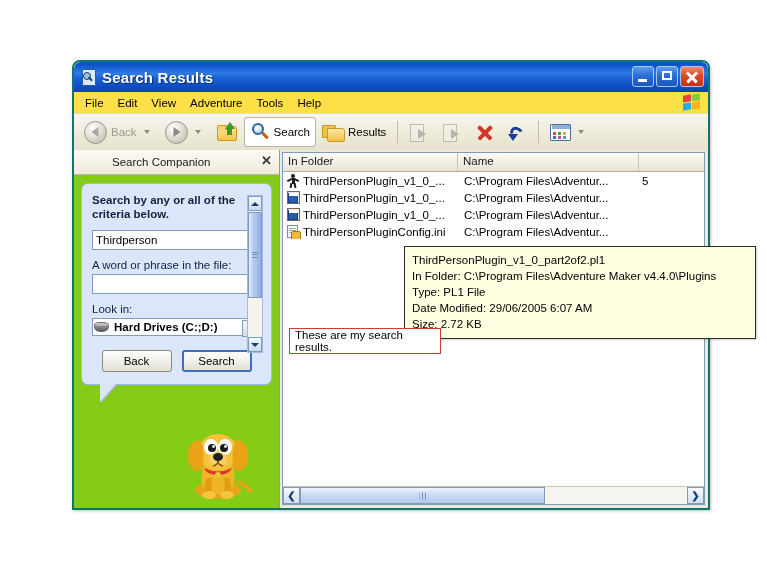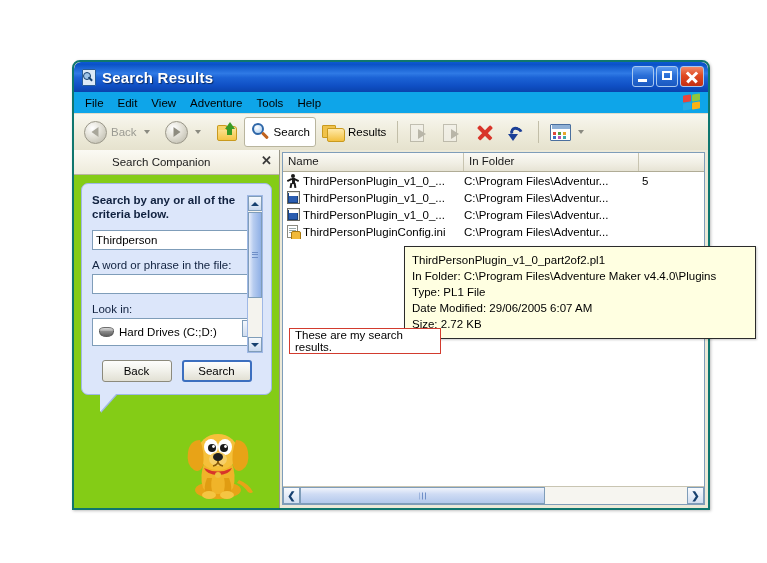--- a/index.html
+++ b/index.html
@@ -99,21 +99,21 @@
   .tbtn.close .x1, .tbtn.close .x2 {
     position:absolute; left:4px; top:9px;
     width:14px; height:2.5px; background:#fff;
   }
   .tbtn.close .x1 { transform: rotate(45deg); }
   .tbtn.close .x2 { transform: rotate(-45deg); }
 
   
   .menubar {
     height: 21px;
-    background: #0ea5e9;
+    background: #fde047;
     border-bottom: 1px solid #e0ddca;
     display: flex; align-items: center;
     padding-left: 4px;
     position: relative;
   }
   .menu-item {
     font-size: 11.5px; color: #000;
     padding: 2px 7px;
     cursor: default;
   }
@@ -372,27 +372,28 @@
     box-sizing: border-box;
     font-size: 11.5px;
     color: #000;
     padding: 0 3px;
     line-height: 18px;
     margin-bottom: 9px;
     display: block;
     font-family: "Liberation Sans", sans-serif;
   }
   .combo {
-    width: 100%; height: 28px;
+    width: 100%; height: 18px;
     background: #ffffff;
     border: 1px solid #7f9db9;
     box-sizing: border-box;
     display: flex; align-items: center;
     position: relative;
-    padding-left: 6px;
+    padding-left: 1px;
+    font-weight: bold;
   }
   .combo .drv {
     width: 16px; height: 12px; position: relative; margin-right: 4px;
     flex: 0 0 auto;
   }
   .combo .drv .top {
     position:absolute; left:0; top:1px; width:15px; height:6px;
     background: linear-gradient(to bottom,#d8d8d8,#9a9a9a);
     border-radius: 50% / 70%;
     border:1px solid #6e6e6e;
@@ -817,22 +818,22 @@
             <path d="M26 52 q14 7 28 0 q-3 7 -14 7 q-11 0 -14 -7 z" fill="#d8342a"></path>
             <circle cx="40" cy="59" r="3" fill="#f0c040"></circle>
           </svg>
         </div>
       </div>
 
       <div class="results">
         <div class="list-frame">
 
           <div class="col-head">
+            <div class="col c2">In Folder</div>
             <div class="col c1">Name</div>
-            <div class="col c2">In Folder</div>
             <div class="col c3"></div>
           </div>
 
           <div class="rows">
 
             <div class="row">
               <div class="cell-name">
                 <span class="fi person">
                   <span class="head"></span>
                     <span class="body"></span>

